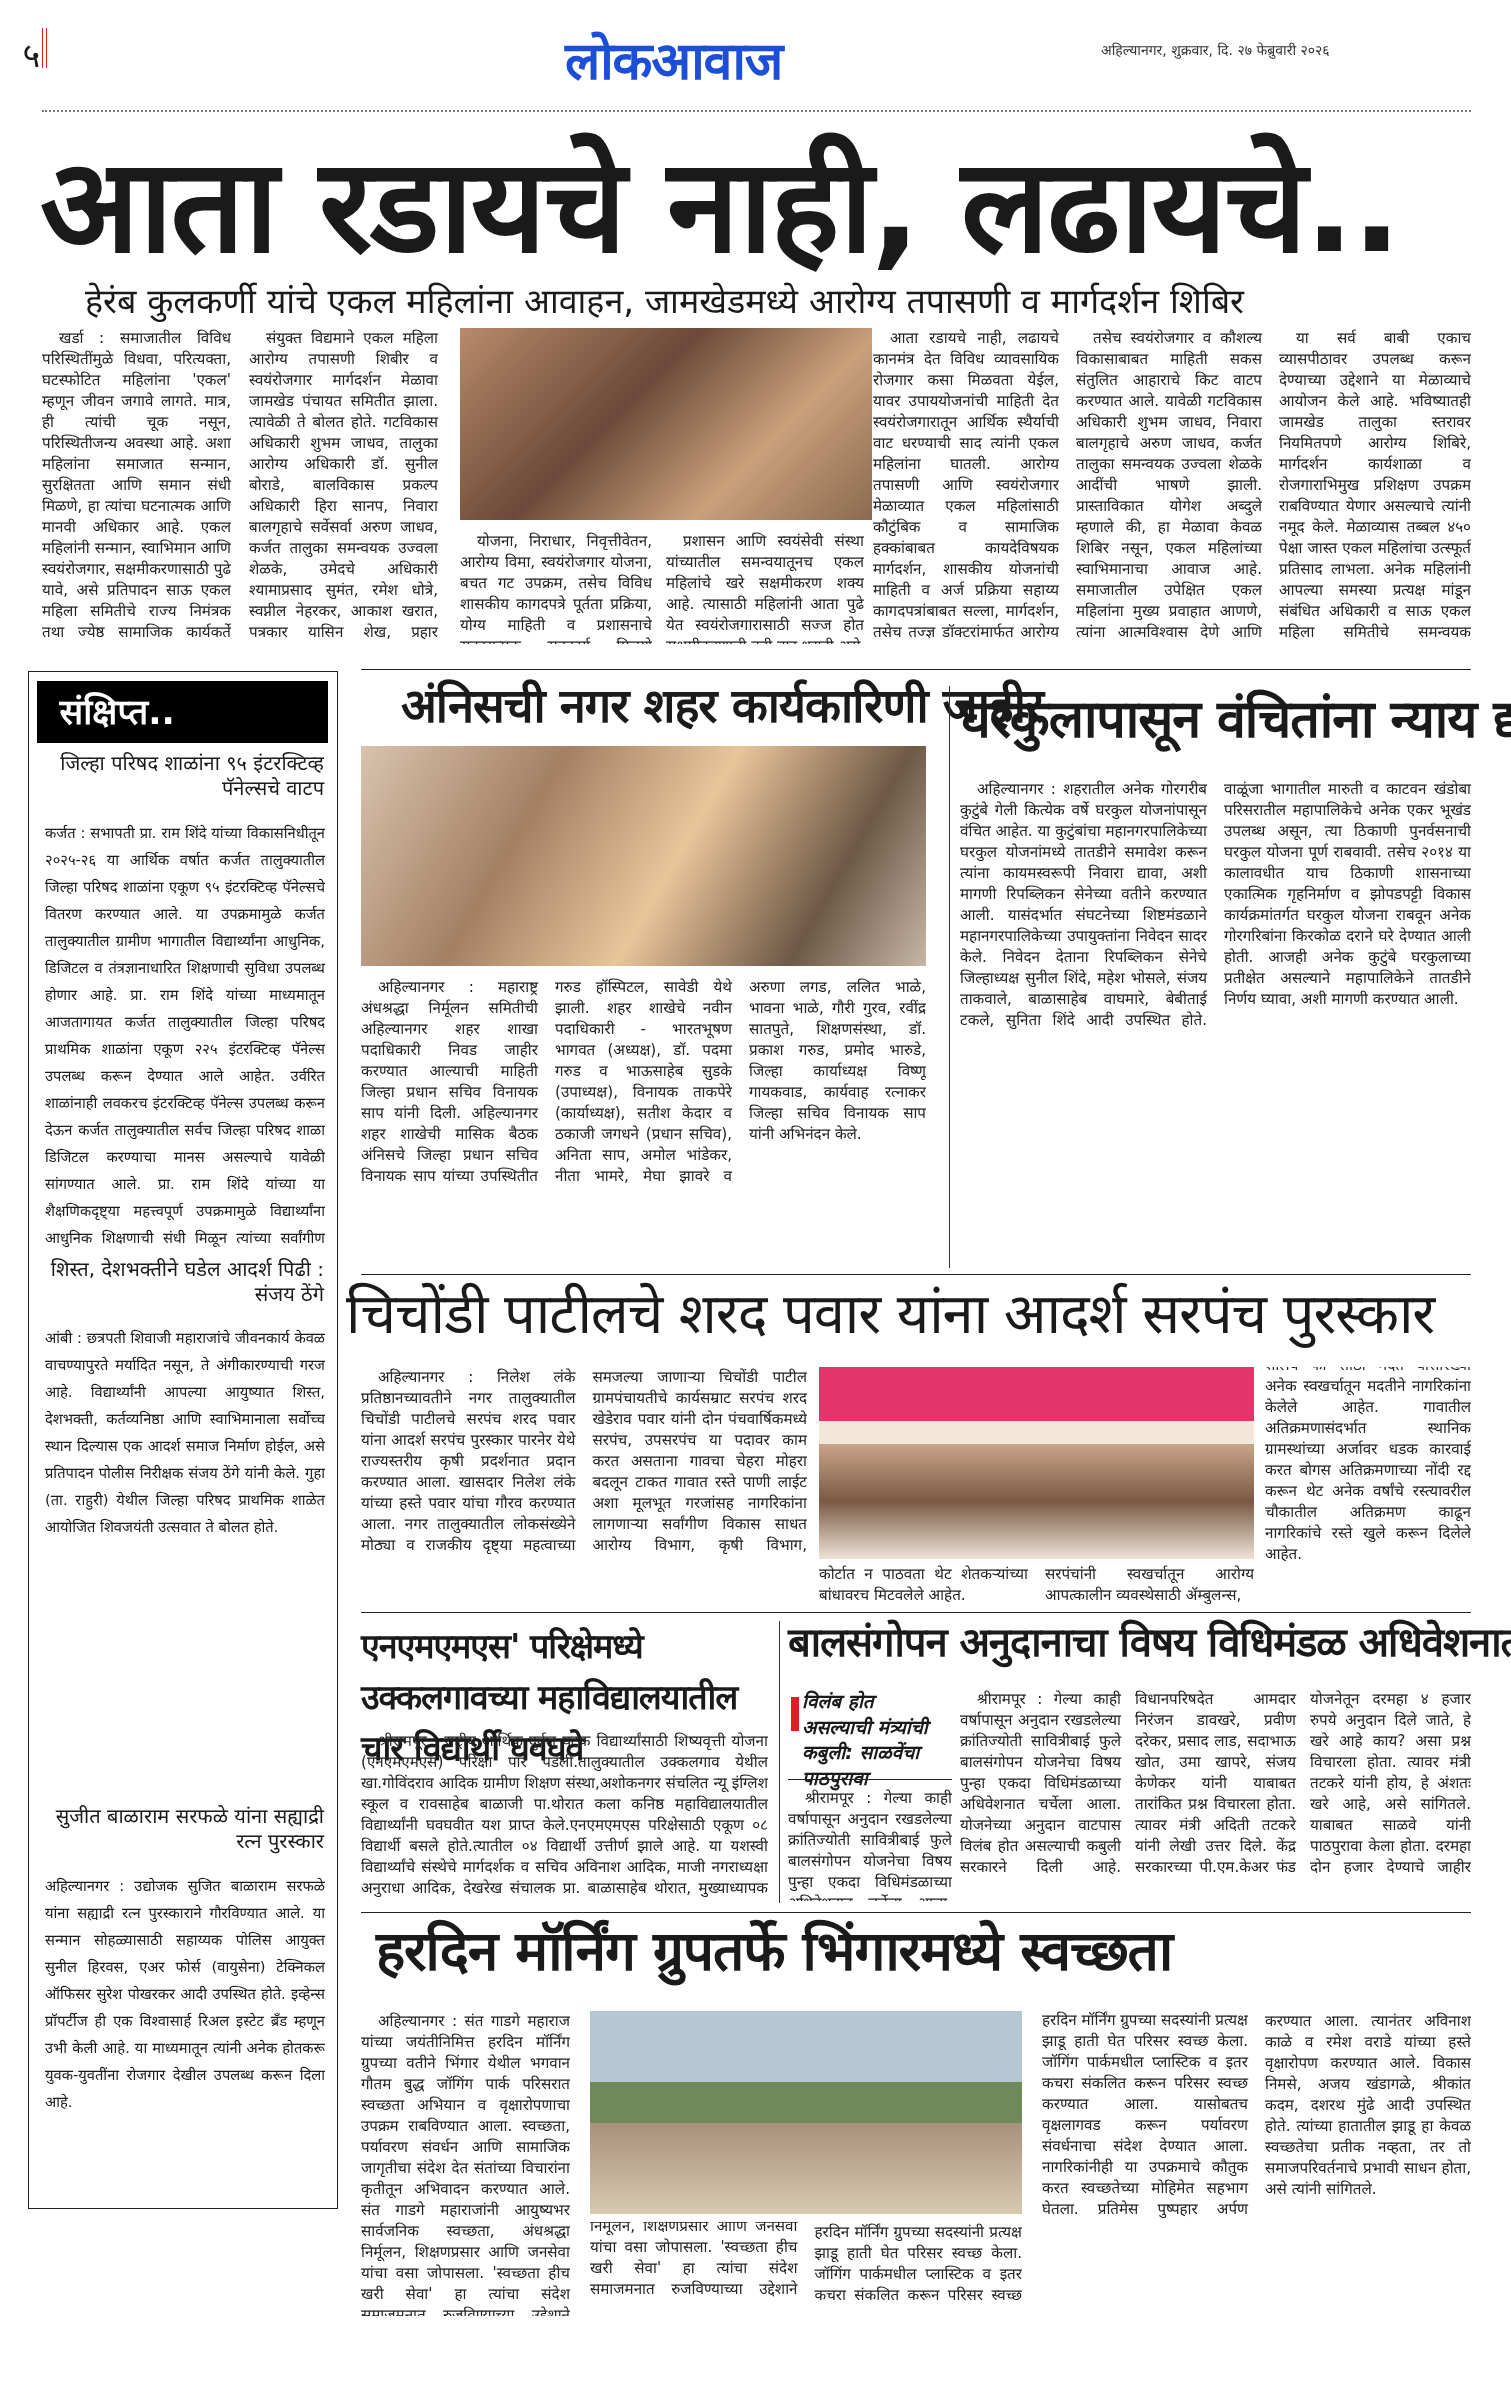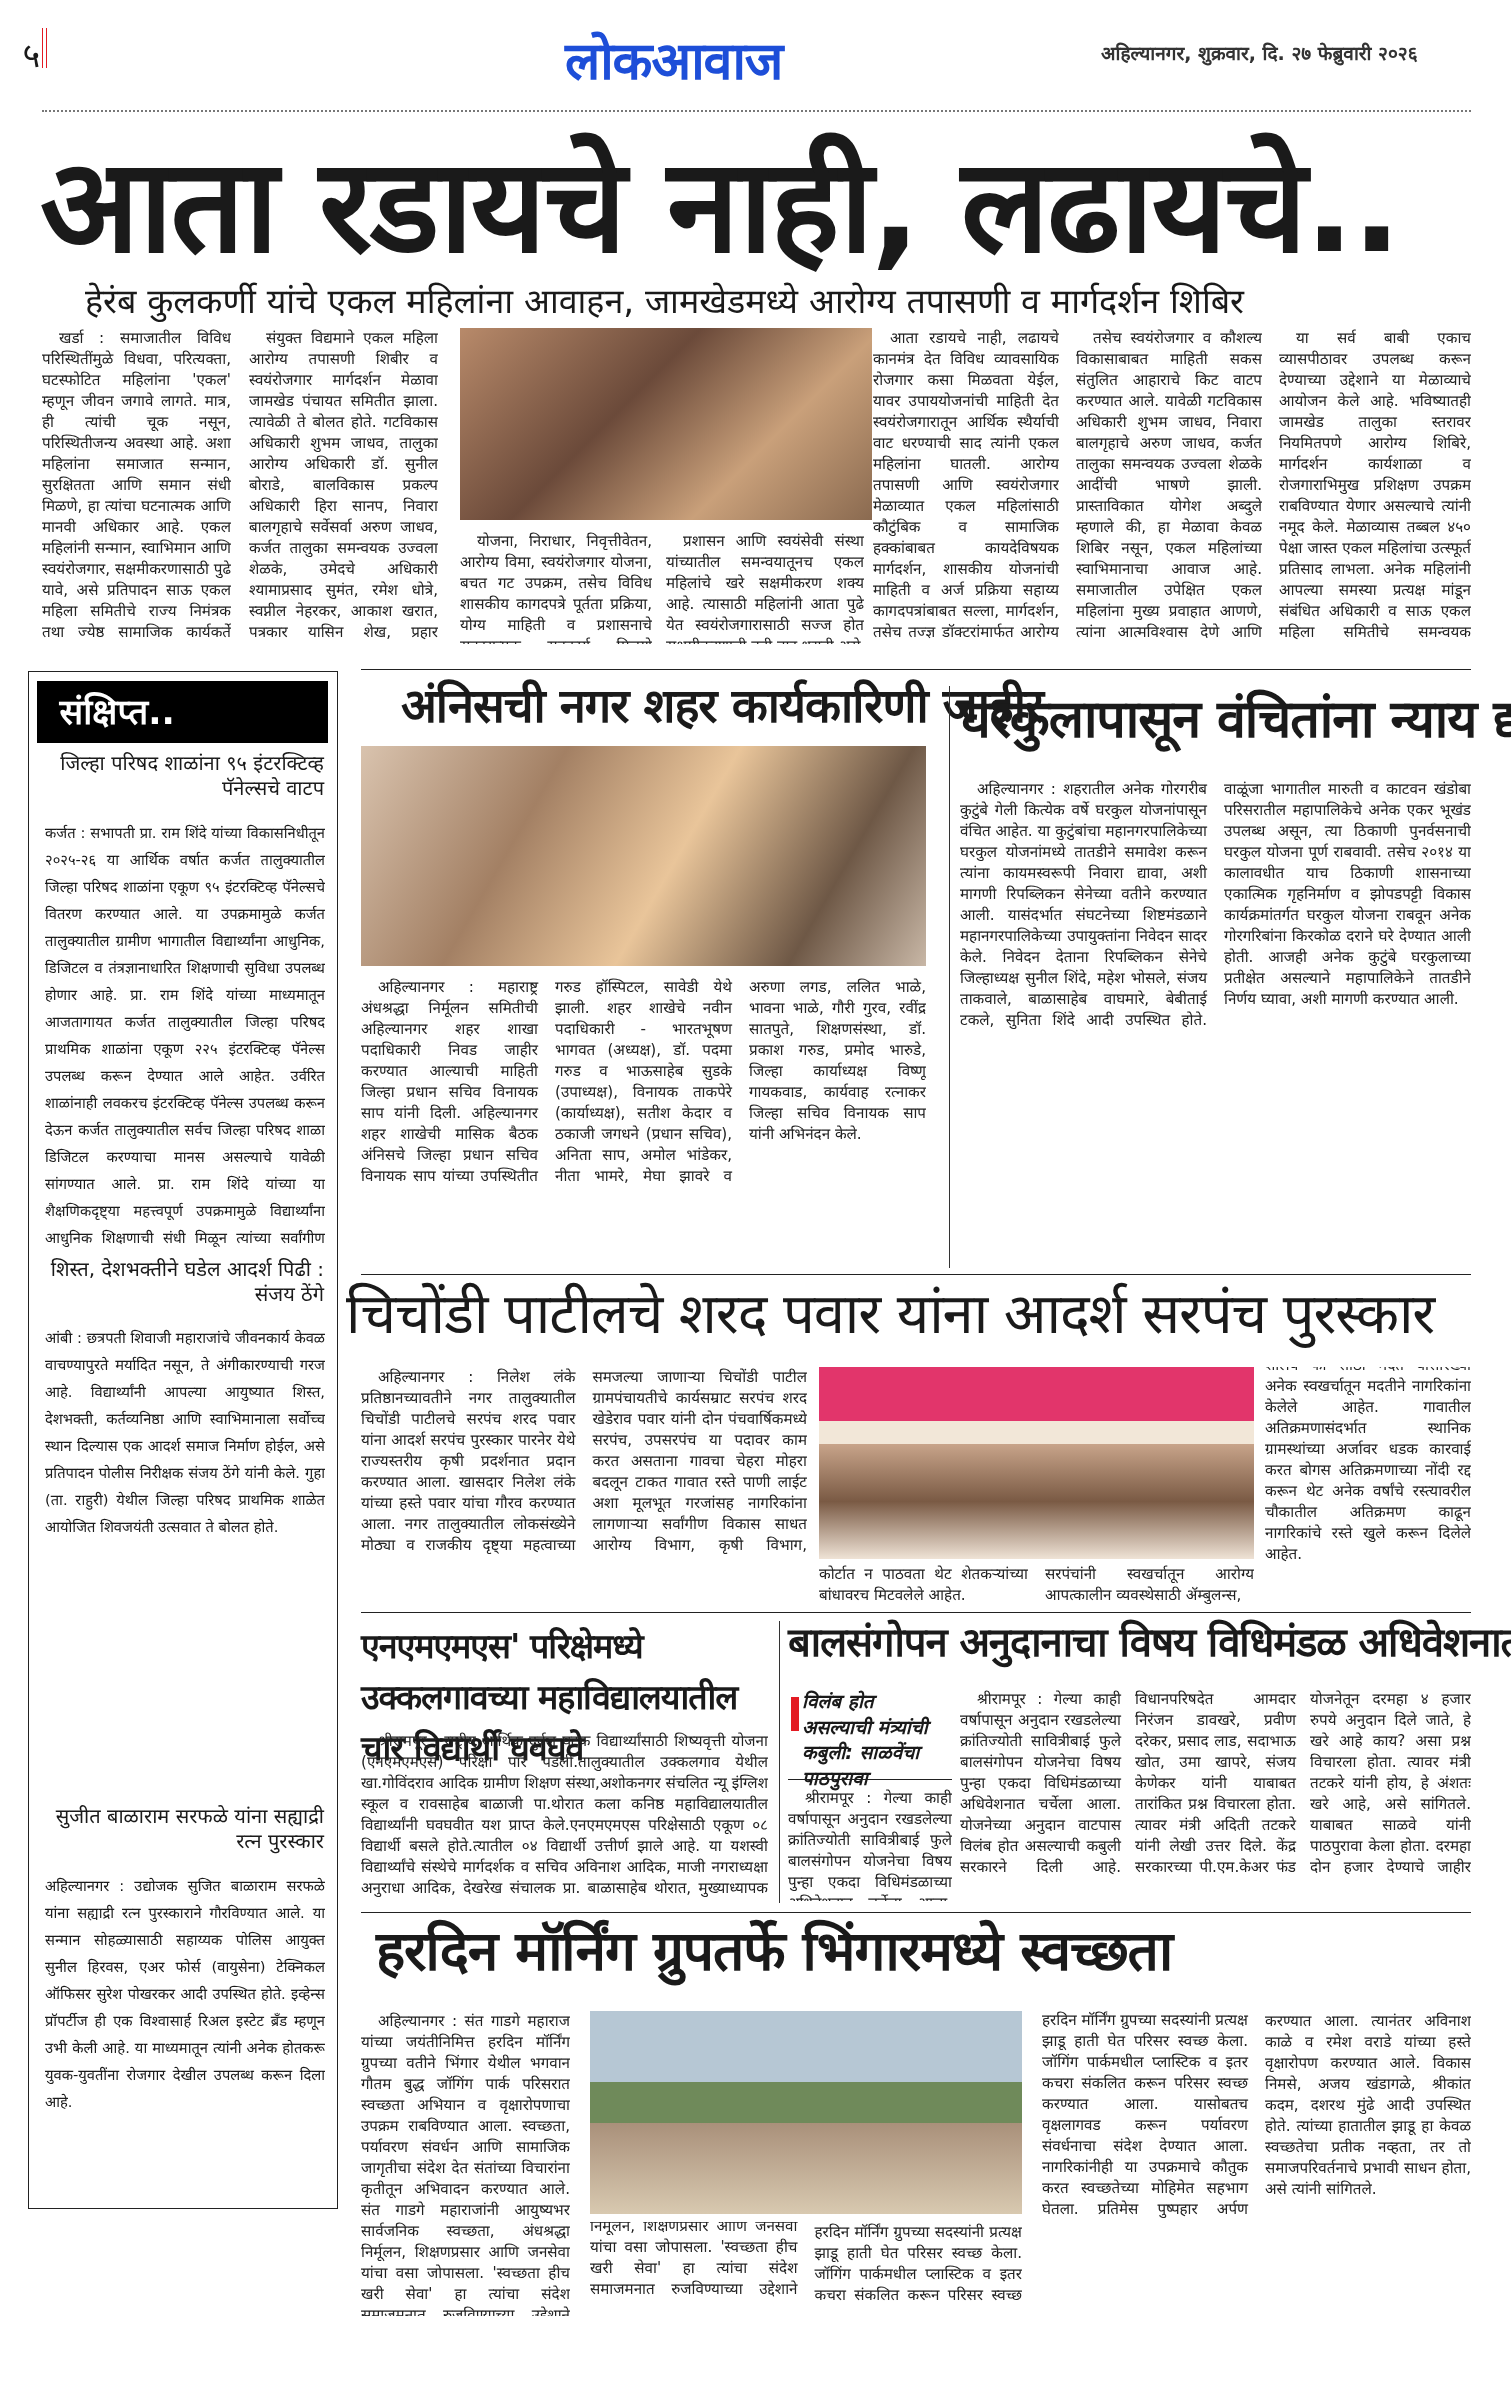--- a/index.html
+++ b/index.html
@@ -1,21 +1,21 @@
 <!DOCTYPE html>
 <html style="font-size:9px"><head>
 <meta charset="utf-8">
 <style>
   html, body { margin:0; padding:0; background:#fff; }
   body { width:1512px; height:2401px; position:relative; overflow:hidden; font-family:"DejaVu Sans", sans-serif; color:#1a1a1a; }
   .abs { position:absolute; }
   .page-num { left:22.6px; top:31px; font-size:34px; }
   .page-rule { left:42px; top:28px; width:3.4px; height:40px; border-left:1.1px solid #e31b23; border-right:1.1px solid #e31b23; }
   .masthead { left:565px; top:22.6px; font-size:52px; font-weight:bold; color:#1d4ed8; letter-spacing:-1.1px; }
-  .dateline { left:1101px; top:40px; font-size:19px; color:#333;font-weight:bold; }
+  .dateline { left:1101px; top:40px; font-size:14px; color:#333; }
   .dotted { left:42px; top:110px; width:1429px; border-top:2.3px dotted #777; }
   .headline { left:40px; top:141px; width:1435px; font-size:130px; font-weight:bold; line-height:1; letter-spacing:-2.3px; white-space:nowrap; }
   .subhead { left:85px; top:277px; width:1355px; font-size:34px; white-space:nowrap; }
   .col { font-size:15.2px; line-height:21px; text-align:justify; color:#222; }
   .col p { margin:0 0 0 0; text-indent:17px; }
   .photo { background:linear-gradient(135deg,#b88a6a,#6b4a3a 40%,#c9a07a 70%,#8a6a50); }
   .photo-2 { background:linear-gradient(120deg,#d9c3ae,#a38064 30%,#e9c59a 55%,#6e5846 80%,#c8b7a6); }
   .photo-3 { background:linear-gradient(180deg,#e2356b 0 28%,#f2e7d8 28% 40%,#c8a48a 40%,#7a5a44 70%,#efe3d6); }
   .photo-4 { background:linear-gradient(180deg,#b6c7d4 0 35%,#6f8a5a 35% 55%,#a9907a 55%,#d8c9b0); }
   .hline { border-top:1.7px solid #222; }

